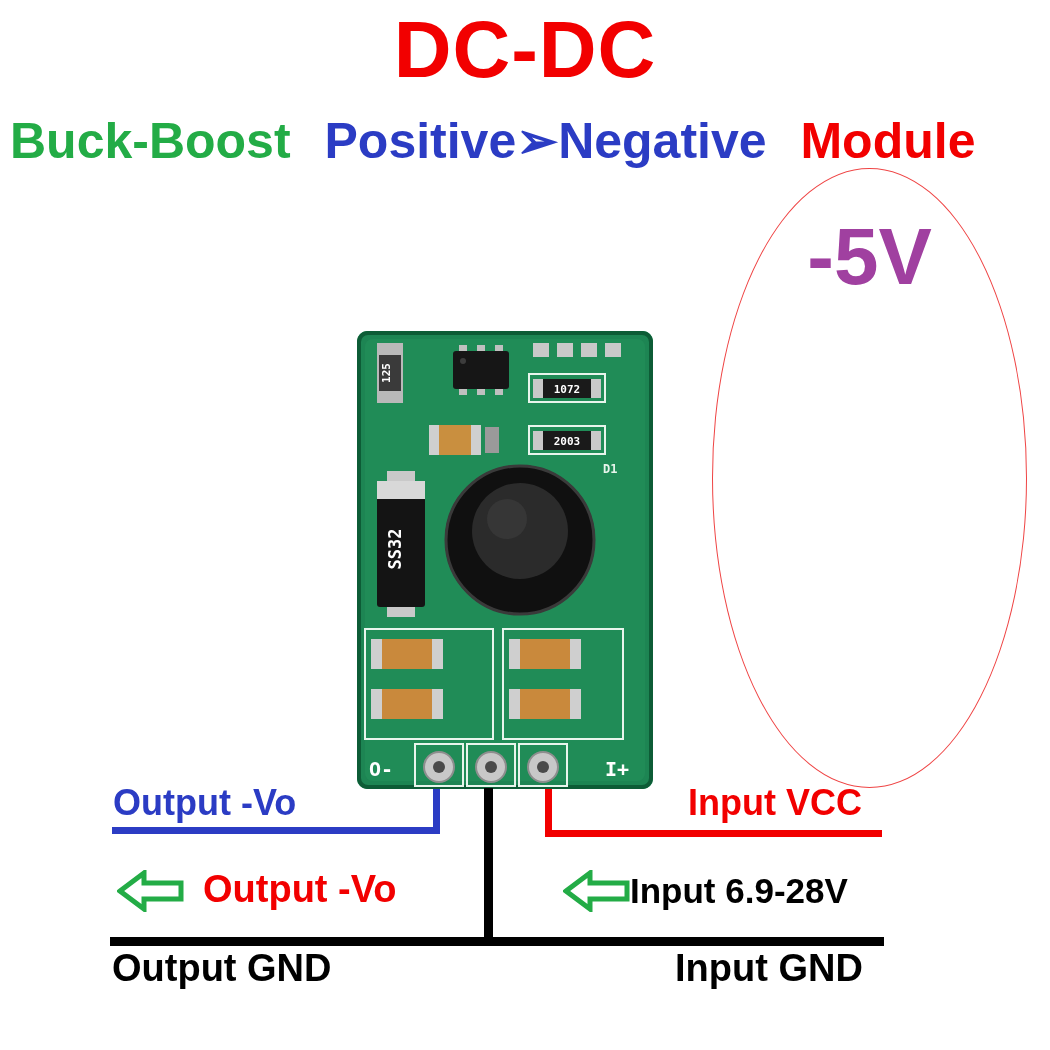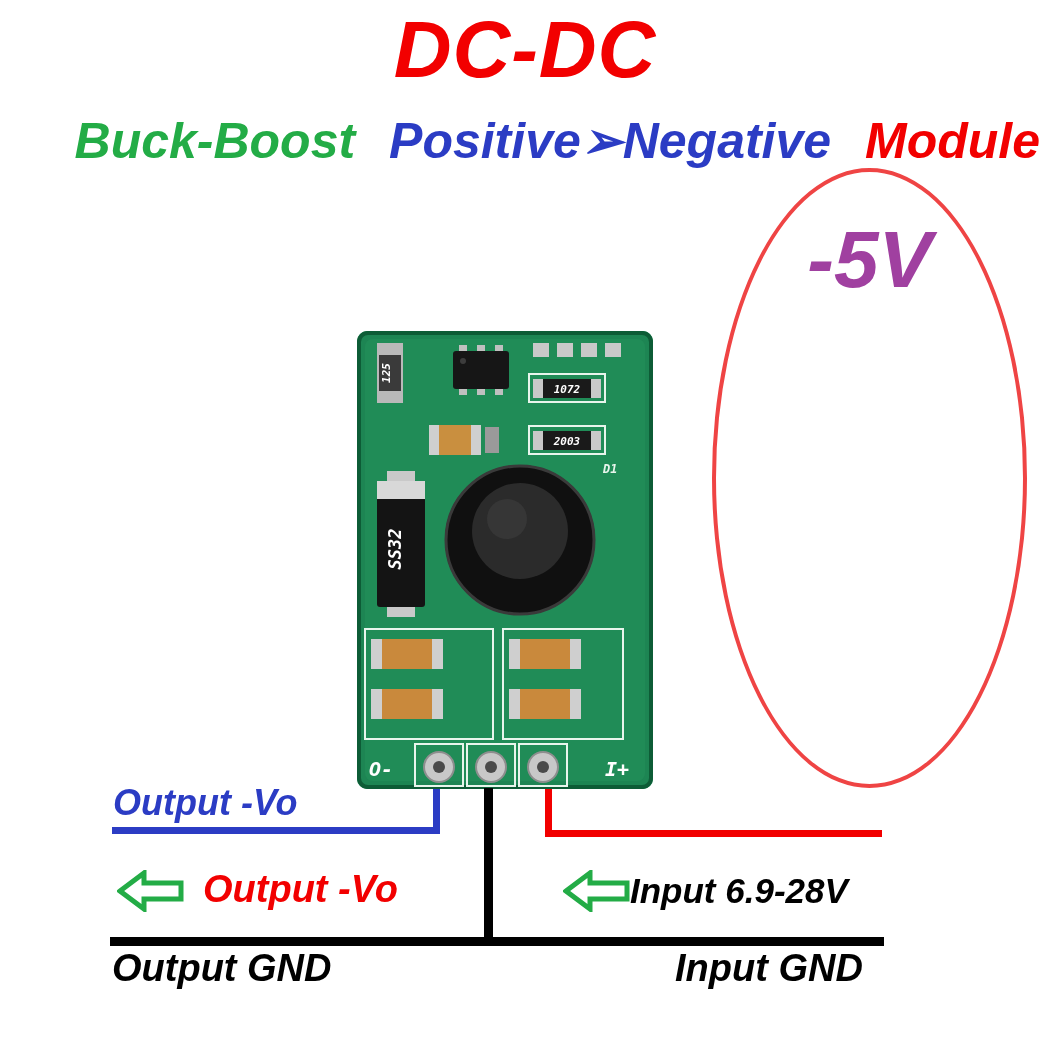--- a/index.html
+++ b/index.html
@@ -1,43 +1,43 @@
 <!DOCTYPE html>
 <html><head>
 <meta charset="utf-8">
 <style>
   * { box-sizing: border-box; }
   body { margin: 0; background: #ffffff; }
   .canvas {
     position: relative; width: 1050px; height: 1050px; background: #ffffff;
-    font-family: "Liberation Sans", sans-serif; overflow: hidden; font-style: italic;
+    font-family: "Liberation Sans", sans-serif; overflow: hidden;
   }
   .abs { position: absolute; }
 
   .main-title {
     top: 4px; left: 0; width: 100%; text-align: center;
     font-size: 80px; font-weight: 800; color: #f20000; letter-spacing: 1px;
   }
   .subtitle {
-    top: 112px; left: 0; width: 100%; text-align: right;
+    top: 112px; left: 0; width: 100%; text-align: left;
     font-size: 50px; font-weight: 800; white-space: nowrap;
   }
   .subtitle .part { margin: 0 10px; }
   .c-green  { color: #23ac46; }
   .c-blue   { color: #2b3cc4; }
   .c-red    { color: #f20000; }
 
   .spec-line {
     top: 236px; left: 24px; font-size: 48px; font-weight: 800;
     color: #a040a0; white-space: nowrap;
   }
 
   .output-oval {
     top: 168px; left: 712px; width: 315px; height: 620px;
-    border: 4px solid #ef4444; border-radius: 50%;
+    border: 1px solid #ef4444; border-radius: 50%;
     display: flex; flex-direction: column; justify-content: flex-start;
     align-items: center; padding: 48px 0;
   }
   .voltage {
     font-size: 80px; font-weight: 800; color: #a040a0; line-height: 1;
     white-space: nowrap;
   }
 
   .wire { position: absolute; }
   .wire-blue  { background: #2b3cc4; }
@@ -182,18 +182,19 @@
   <div class="wire wire-black" style="left:110px; top:937px; width:774px; height:9px;"></div>
 
   <svg class="abs" style="left:117px; top:870px;" width="68" height="42" viewBox="0 0 68 42">
     <polygon points="3,21 27,3 27,13 64,13 64,29 27,29 27,39" fill="#ffffff" stroke="#23ac46" stroke-width="5" stroke-linejoin="miter"></polygon>
   </svg>
   <svg class="abs" style="left:563px; top:870px;" width="68" height="42" viewBox="0 0 68 42">
     <polygon points="3,21 27,3 27,13 64,13 64,29 27,29 27,39" fill="#ffffff" stroke="#23ac46" stroke-width="5" stroke-linejoin="miter"></polygon>
   </svg>
 
   <div class="lbl lbl-output-vo-blue">Output -Vo</div>
+  <div class="lbl lbl-input-vcc">Input VCC</div>
   <div class="lbl lbl-output-vo-red">Output -Vo</div>
   <div class="lbl lbl-input-range">Input 6.9-28V</div>
   <div class="lbl lbl-input-gnd">Input GND</div>
   <div class="lbl lbl-output-gnd">Output GND</div>
 
 </div>
 
 </body></html>

